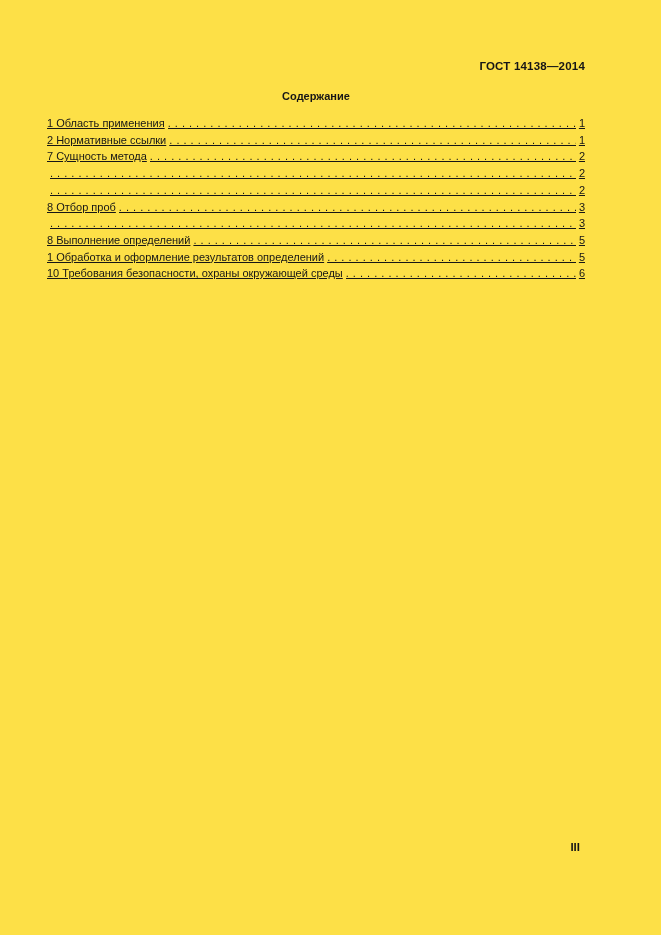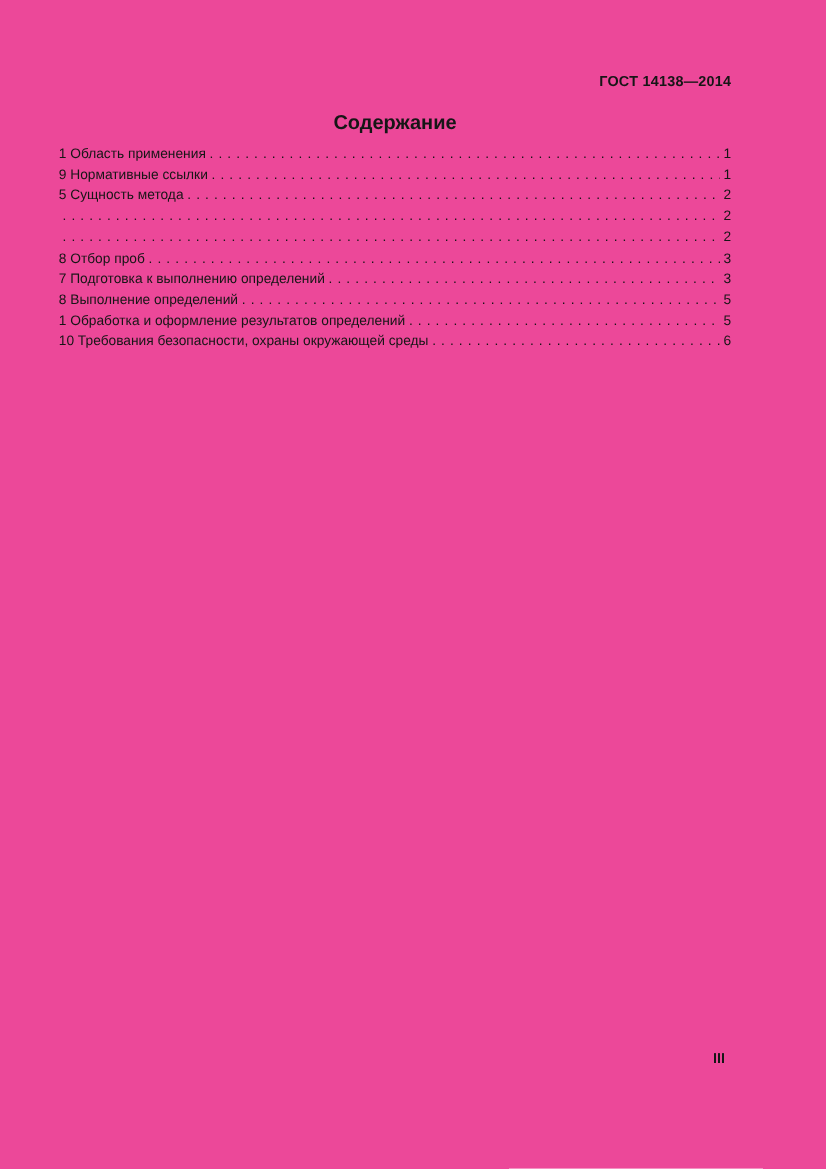--- a/index.html
+++ b/index.html
@@ -4,21 +4,21 @@
 <style>
   html, body {
     margin: 0;
     padding: 0;
     background: #ffffff;
   }
   .page {
     position: relative;
     width: 661px;
     height: 935px;
-    background: #ec4899;
+    background: #fde047;
     font-family: "Liberation Sans", sans-serif;
     color: #161616;
     overflow: hidden;
   }
   .running-header {
     position: absolute;
     top: 60px;
     left: 47px;
     right: 76px;
     text-align: right;
@@ -26,28 +26,29 @@
     font-weight: bold;
     letter-spacing: 0.2px;
   }
   .toc-title {
     position: absolute;
     top: 90px;
     left: 47px;
     right: 76px;
     margin: 0;
     text-align: center;
-    font-size: 16px;
+    font-size: 11px;
     font-weight: bold;
   }
   .toc {
     position: absolute;
     top: 115px;
     left: 47px;
     right: 76px;
+    text-decoration: underline;
   }
   .toc-row {
     display: flex;
     align-items: baseline;
     font-size: 11px;
     line-height: 16.7px;
   }
   .toc-label {
     white-space: nowrap;
     flex: 0 0 auto;
@@ -83,44 +84,43 @@
 
   <h1 class="toc-title">Содержание</h1>
 
   <div class="toc" id="toc">
       <div class="toc-row">
         <span class="toc-label">1 Область применения</span>
         <span class="toc-dots">. . . . . . . . . . . . . . . . . . . . . . . . . . . . . . . . . . . . . . . . . . . . . . . . . . . . . . . . . . . . . . . . . . . . . . . . . . . . . . . . . . . . . . . . . . . . . . . . . . . . . . . . . . . . . . . . . . . . . . . . . . . . . . . . . . . . . . . . . . . . . . . . . . . . . . . . . . . . . . . .</span>
         <span class="toc-page">1</span>
       </div>
       <div class="toc-row">
-        <span class="toc-label">9 Нормативные ссылки</span>
+        <span class="toc-label">2 Нормативные ссылки</span>
         <span class="toc-dots">. . . . . . . . . . . . . . . . . . . . . . . . . . . . . . . . . . . . . . . . . . . . . . . . . . . . . . . . . . . . . . . . . . . . . . . . . . . . . . . . . . . . . . . . . . . . . . . . . . . . . . . . . . . . . . . . . . . . . . . . . . . . . . . . . . . . . . . . . . . . . . . . . . . . . . . . . . . . . . . .</span>
         <span class="toc-page">1</span>
       </div>
       <div class="toc-row">
-        <span class="toc-label">5 Сущность метода</span>
+        <span class="toc-label">7 Сущность метода</span>
         <span class="toc-dots">. . . . . . . . . . . . . . . . . . . . . . . . . . . . . . . . . . . . . . . . . . . . . . . . . . . . . . . . . . . . . . . . . . . . . . . . . . . . . . . . . . . . . . . . . . . . . . . . . . . . . . . . . . . . . . . . . . . . . . . . . . . . . . . . . . . . . . . . . . . . . . . . . . . . . . . . . . . . . . . .</span>
         <span class="toc-page">2</span>
       </div>
       <div class="toc-row">
         <span class="toc-dots">. . . . . . . . . . . . . . . . . . . . . . . . . . . . . . . . . . . . . . . . . . . . . . . . . . . . . . . . . . . . . . . . . . . . . . . . . . . . . . . . . . . . . . . . . . . . . . . . . . . . . . . . . . . . . . . . . . . . . . . . . . . . . . . . . . . . . . . . . . . . . . . . . . . . . . . . . . . . . . . .</span>
         <span class="toc-page">2</span>
       </div>
       <div class="toc-row">
         <span class="toc-dots">. . . . . . . . . . . . . . . . . . . . . . . . . . . . . . . . . . . . . . . . . . . . . . . . . . . . . . . . . . . . . . . . . . . . . . . . . . . . . . . . . . . . . . . . . . . . . . . . . . . . . . . . . . . . . . . . . . . . . . . . . . . . . . . . . . . . . . . . . . . . . . . . . . . . . . . . . . . . . . . .</span>
         <span class="toc-page">2</span>
       </div>
       <div class="toc-row">
         <span class="toc-label">8 Отбор проб</span>
         <span class="toc-dots">. . . . . . . . . . . . . . . . . . . . . . . . . . . . . . . . . . . . . . . . . . . . . . . . . . . . . . . . . . . . . . . . . . . . . . . . . . . . . . . . . . . . . . . . . . . . . . . . . . . . . . . . . . . . . . . . . . . . . . . . . . . . . . . . . . . . . . . . . . . . . . . . . . . . . . . . . . . . . . . .</span>
         <span class="toc-page">3</span>
       </div>
       <div class="toc-row">
-        <span class="toc-label">7 Подготовка к выполнению определений</span>
         <span class="toc-dots">. . . . . . . . . . . . . . . . . . . . . . . . . . . . . . . . . . . . . . . . . . . . . . . . . . . . . . . . . . . . . . . . . . . . . . . . . . . . . . . . . . . . . . . . . . . . . . . . . . . . . . . . . . . . . . . . . . . . . . . . . . . . . . . . . . . . . . . . . . . . . . . . . . . . . . . . . . . . . . . .</span>
         <span class="toc-page">3</span>
       </div>
       <div class="toc-row">
         <span class="toc-label">8 Выполнение определений</span>
         <span class="toc-dots">. . . . . . . . . . . . . . . . . . . . . . . . . . . . . . . . . . . . . . . . . . . . . . . . . . . . . . . . . . . . . . . . . . . . . . . . . . . . . . . . . . . . . . . . . . . . . . . . . . . . . . . . . . . . . . . . . . . . . . . . . . . . . . . . . . . . . . . . . . . . . . . . . . . . . . . . . . . . . . . .</span>
         <span class="toc-page">5</span>
       </div>
       <div class="toc-row">
         <span class="toc-label">1 Обработка и оформление результатов определений</span>

